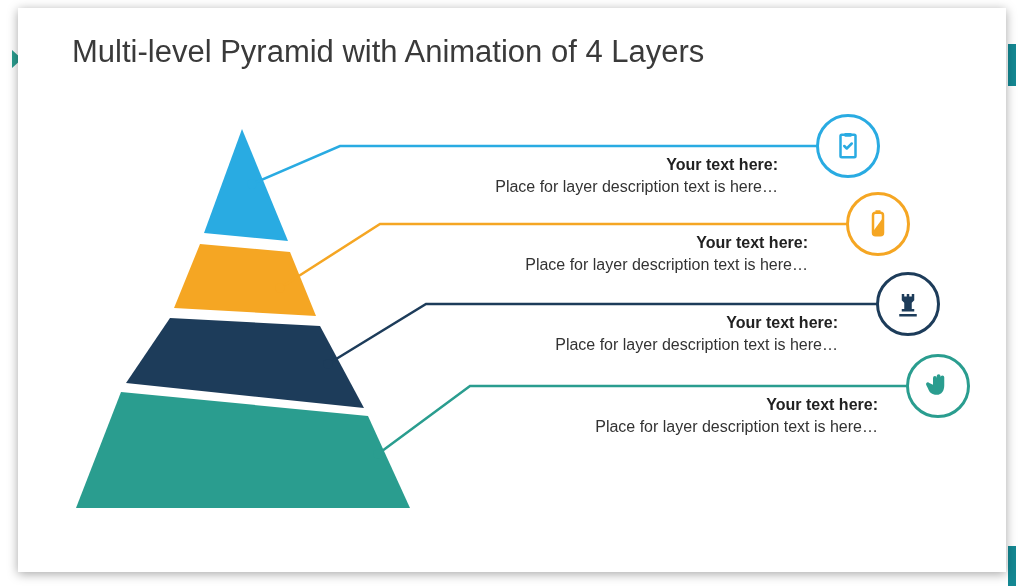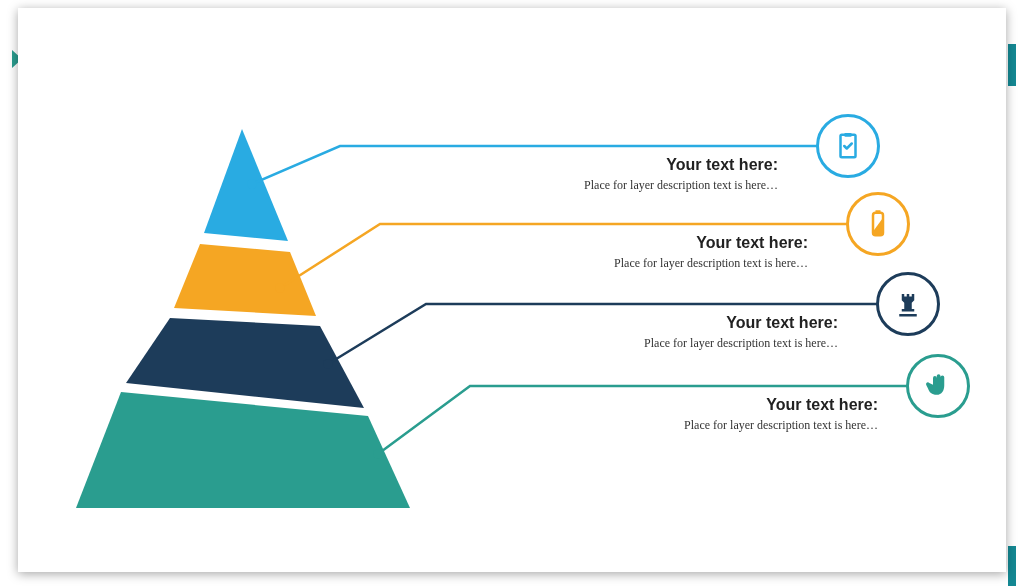--- a/index.html
+++ b/index.html
@@ -56,23 +56,22 @@
     width: 420px;
     text-align: right;
   }
   .text-block .hdr {
     font-weight: 700;
     font-size: 16px;
     color: #222;
     margin-bottom: 4px;
   }
   .text-block .desc {
-    font-size: 12px;
+    font-size: 16px;
     color: #333;
-    font-family: Liberation Serif, serif;
   }
   .icon-circle {
     position: absolute;
     width: 64px; height: 64px;
     border-radius: 50%;
     background: #fff;
     display: flex;
     align-items: center;
     justify-content: center;
   }
@@ -80,20 +79,21 @@
 </style>
 </head>
 <body>
 
 <div class="edge-accent-left"></div>
 <div class="edge-accent-right-top"></div>
 <div class="edge-accent-right-bottom"></div>
 
 <div class="slide">
 
+  <div class="title">Multi-level Pyramid with Animation of 4 Layers</div>
 
   <svg class="canvas" viewBox="0 0 988 564">
 
     <polygon fill="#29abe2" points="224,121 270,233 186,225"></polygon>
 
     <polygon fill="#f5a623" points="182,236 272,244 298,308 156,300"></polygon>
 
     <polygon fill="#1d3c5a" points="152,310 302,318 346,400 108,375"></polygon>
 
     <polygon fill="#2a9d8f" points="103,384 350,408 392,500 58,500"></polygon>

